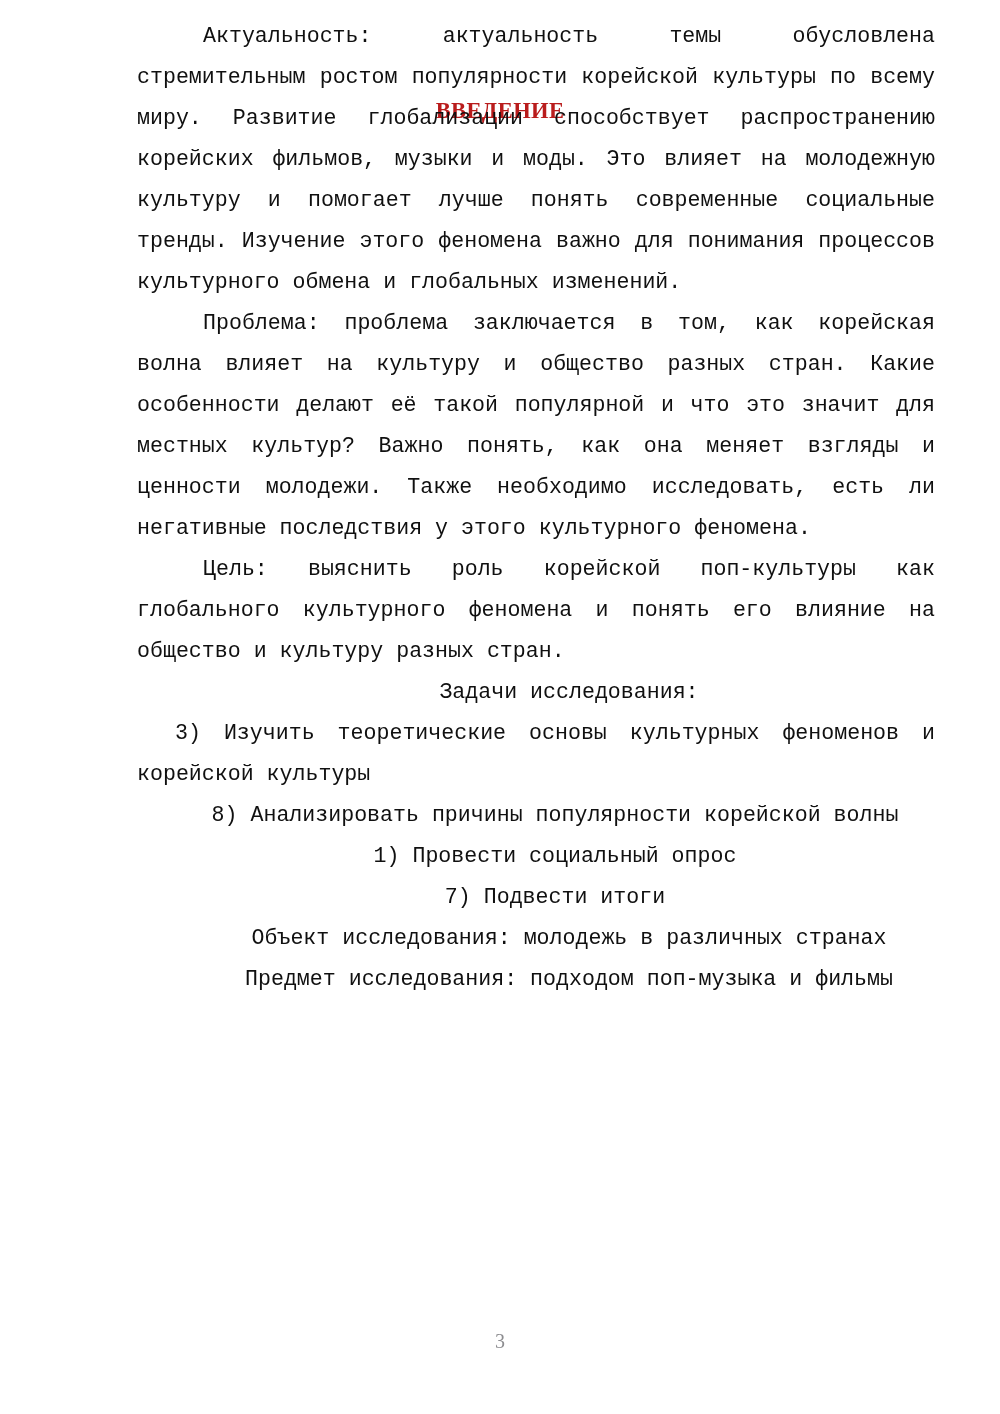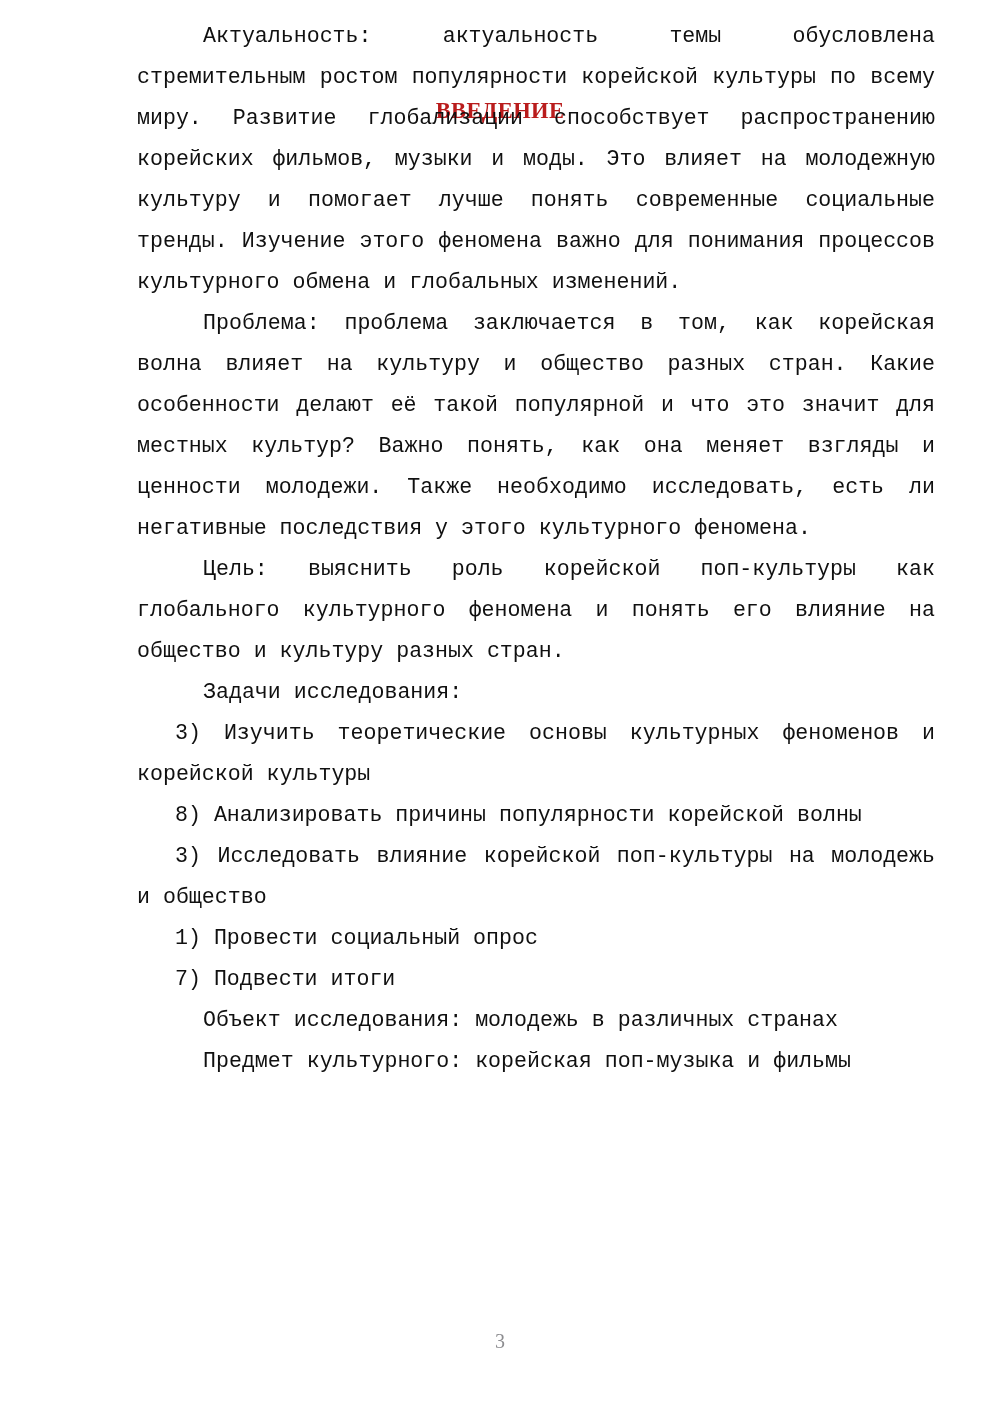--- a/index.html
+++ b/index.html
@@ -53,21 +53,21 @@
     hyphens: none;
     -webkit-hyphens: none;
   }
 
   
   p.indent-lg   { text-indent: 66px; }   
   p.indent-md   { text-indent: 66px; }   
   p.indent-sm   { text-indent: 38px; }   
 
   
-  p.flush-left  { text-align: left; }
+  p.flush-left  { text-align: center; }
 
   .page-number {
     position: absolute;
     left: 0;
     right: 0;
     top: 1330px;
     text-align: center;
     font-family: "Liberation Serif", "DejaVu Serif", serif;
     font-size: 20px;
     color: #8d8d90;
@@ -88,29 +88,28 @@
       <p class="para indent-lg">Проблема: проблема заключается в том, как корейская волна влияет на культуру и общество разных стран. Какие особенности делают её такой популярной и что это значит для местных культур? Важно понять, как она меняет взгляды и ценности молодежи. Также необходимо исследовать, есть ли негативные последствия у этого культурного феномена.</p>
 
       <p class="para indent-lg">Цель: выяснить роль корейской поп-культуры как глобального культурного феномена и понять его влияние на общество и культуру разных стран.</p>
 
       <p class="para indent-md flush-left">Задачи исследования:</p>
 
       <p class="para indent-sm">3) Изучить теоретические основы культурных феноменов и корейской культуры</p>
 
       <p class="para indent-sm flush-left">8) Анализировать причины популярности корейской волны</p>
 
-      <p class="para indent-sm">3) Исследовать влияние корейской поп-культуры на молодежь и общество</p>
 
       <p class="para indent-sm flush-left">1) Провести социальный опрос</p>
 
       <p class="para indent-sm flush-left">7) Подвести итоги</p>
 
       <p class="para indent-md flush-left">Объект исследования: молодежь в различных странах</p>
 
-      <p class="para indent-md flush-left">Предмет культурного: корейская поп-музыка и фильмы</p>
+      <p class="para indent-md flush-left">Предмет исследования: подходом поп-музыка и фильмы</p>
 
 
     </div>
   </div>
 
   <div class="page-number">3</div>
 
 </div>
 
 </body></html>

